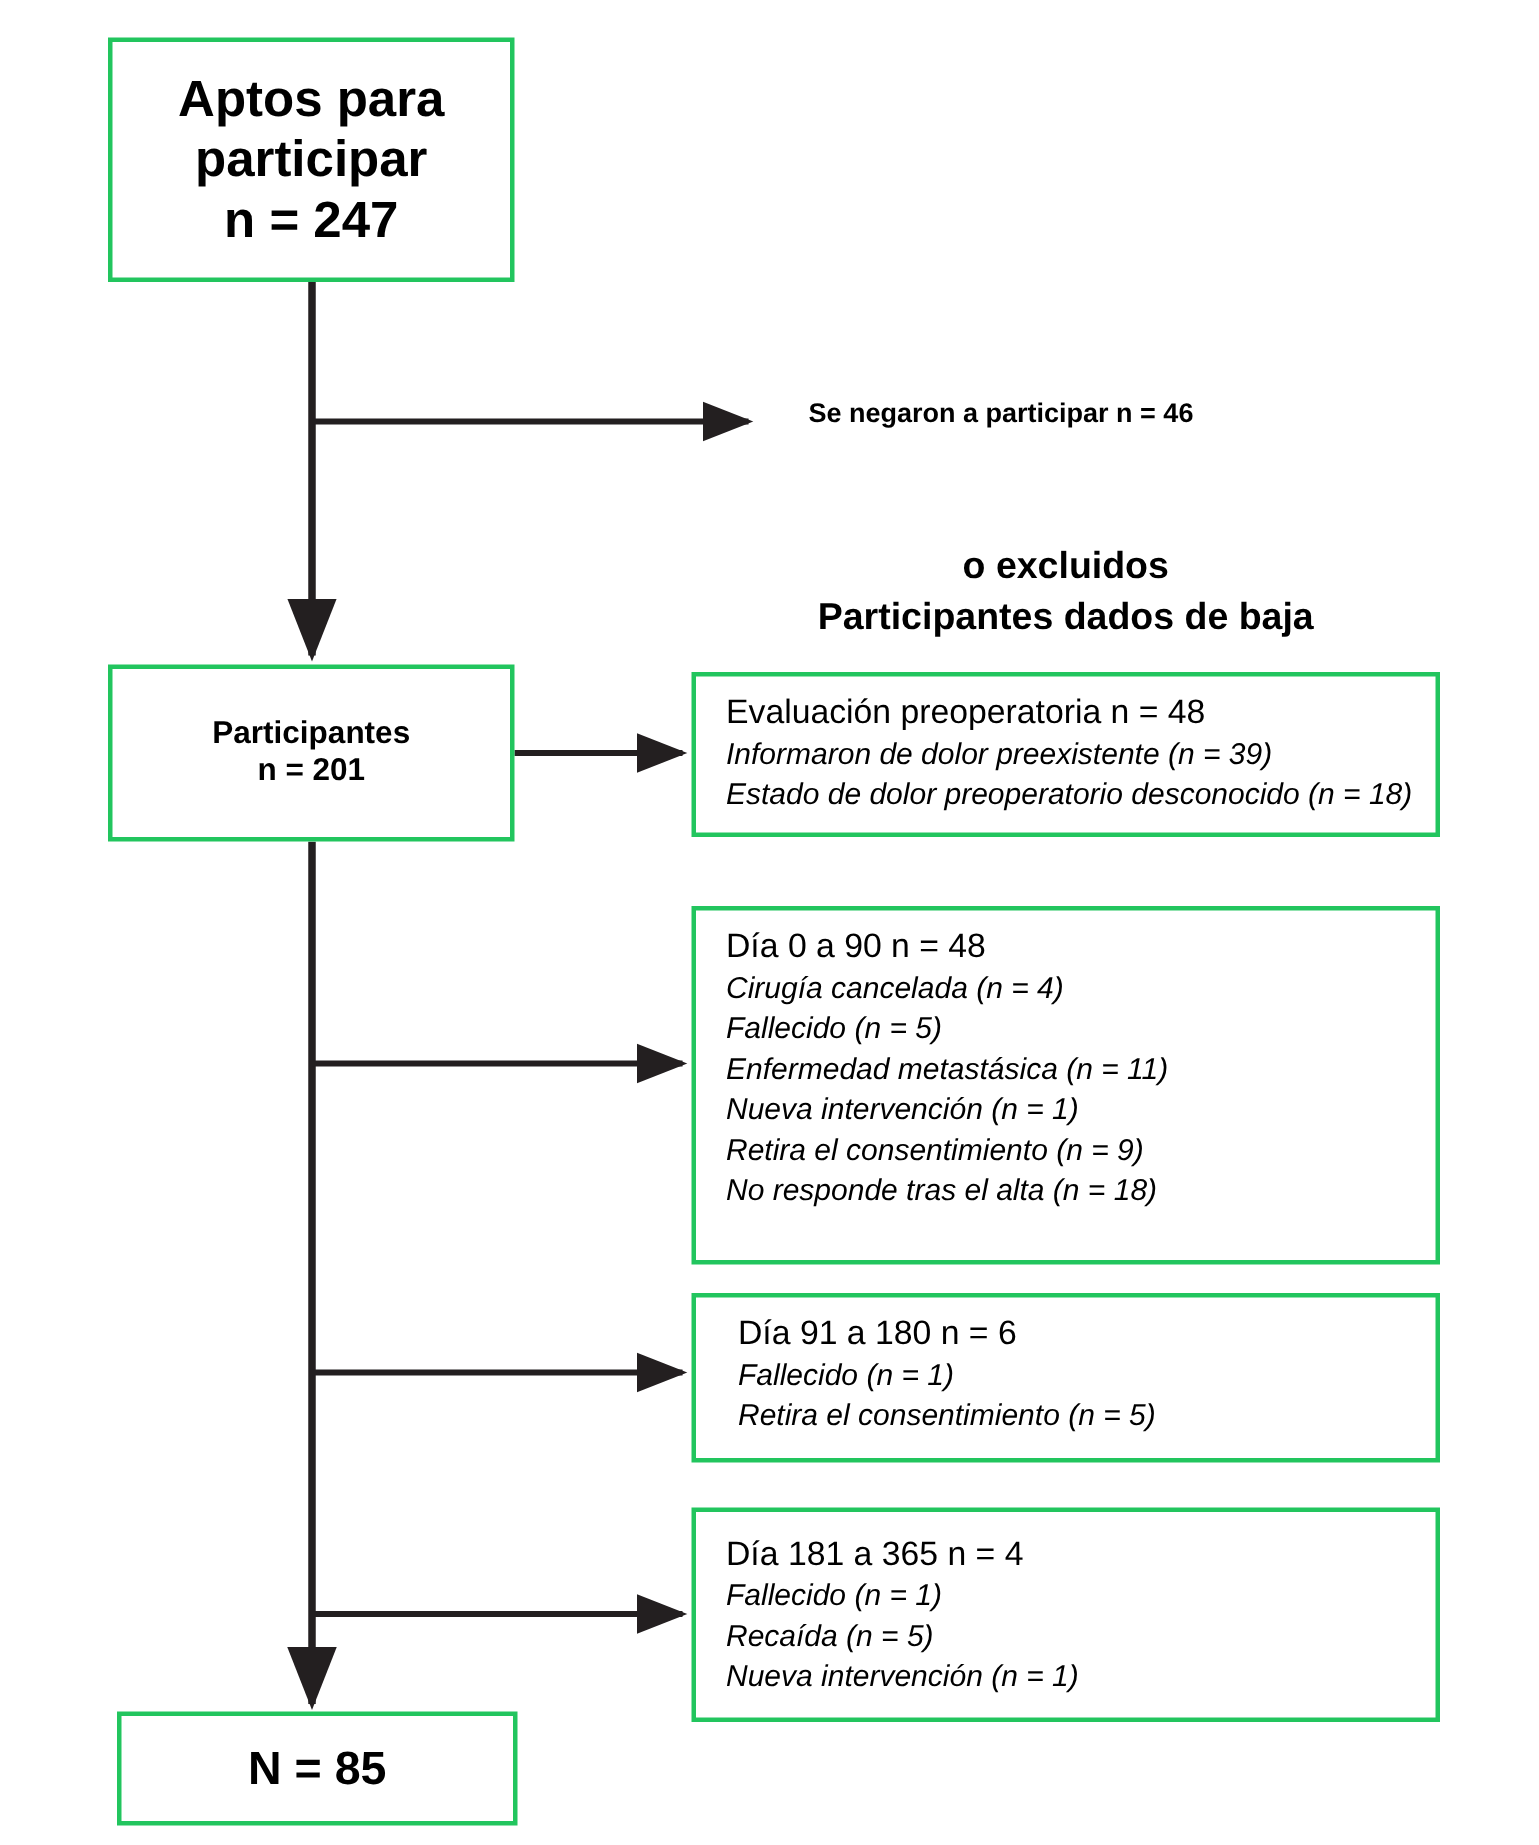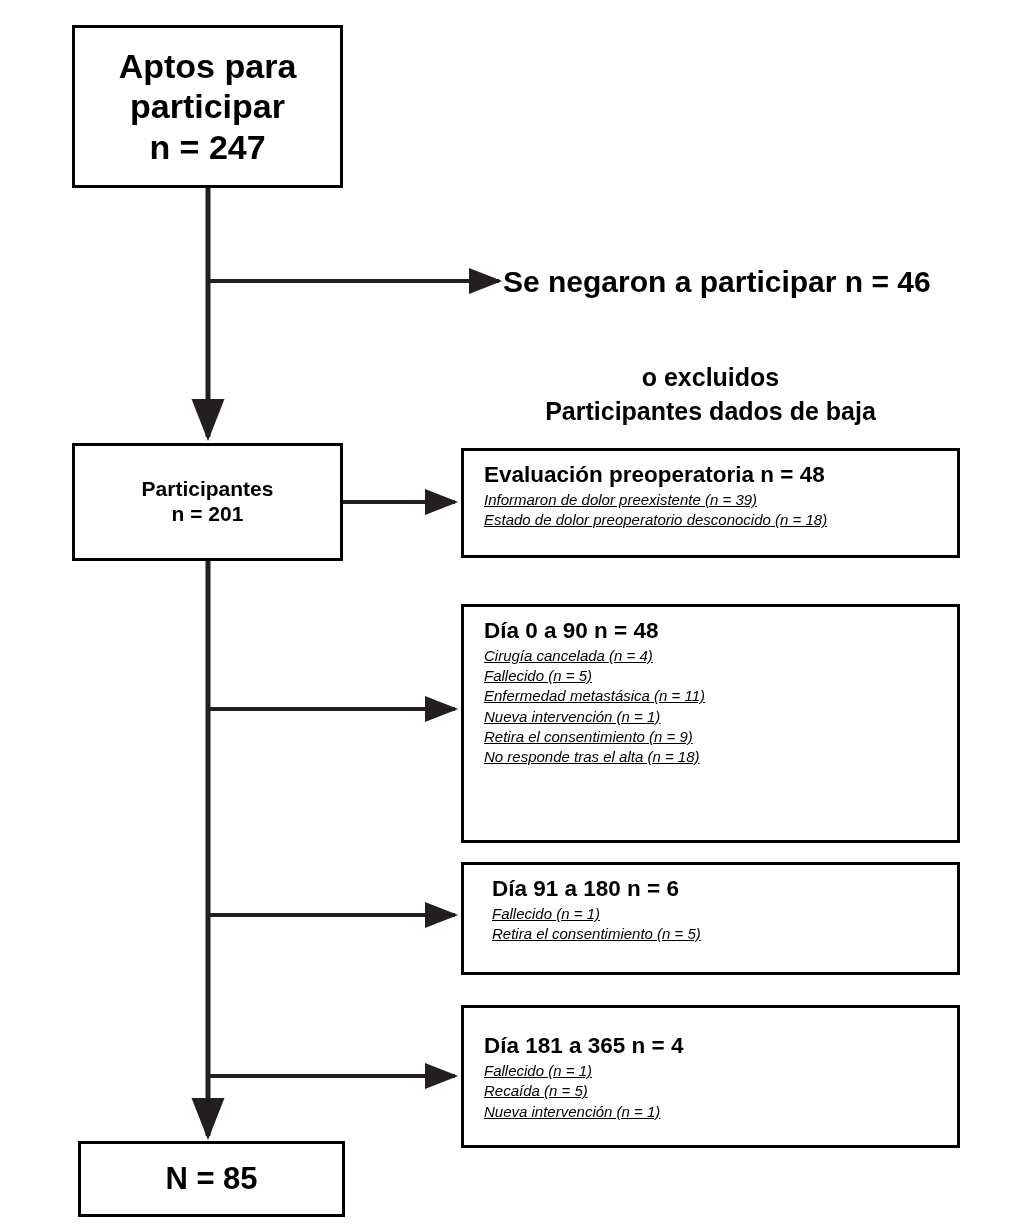--- a/index.html
+++ b/index.html
@@ -14,21 +14,21 @@
     background: #ffffff;
     font-family: "Liberation Sans", sans-serif;
     color: #000000;
     overflow: hidden;
   }
 
   
   .node {
     position: absolute;
     box-sizing: border-box;
-    border: 3px solid #000000;
+    border: 3px solid #22c55e;
     background: #ffffff;
     display: flex;
     flex-direction: column;
     justify-content: center;
   }
   .node.center {
     align-items: center;
     text-align: center;
   }
   .node-line {
@@ -58,42 +58,41 @@
 
   
   .excl {
     left: 461px;
     width: 499px;
     padding: 9px 0 9px 20px;
     justify-content: flex-start;
   }
   .excl-title {
     font-size: 22.5px;
-    font-weight: bold;
+    font-weight: normal;
     line-height: 1.34;
     white-space: nowrap;
   }
   .excl-item {
-    font-size: 15px;
+    font-size: 20px;
     font-style: italic;
     line-height: 1.345;
     white-space: nowrap;
-    text-decoration: underline;
   }
 
   #box-excl-0 { top: 448px;  height: 110px; }
   #box-excl-1 { top: 592px;  height: 239px; margin-top: 12px; }
   #box-excl-2 { top: 862px;  height: 113px; padding-left: 28px; }
   #box-excl-3 { top: 1005px; height: 143px; justify-content: center; }
 
   
   #label-refused {
     position: absolute;
-    left: 503px;  top: 265px;
-    font-size: 30px;
+    left: 539px;  top: 265px;
+    font-size: 18px;
     font-weight: bold;
     white-space: nowrap;
   }
   #label-excluded-header {
     position: absolute;
     left: 461px;  top: 361px;
     width: 499px;
     text-align: center;
     font-size: 25px;
     font-weight: bold;

